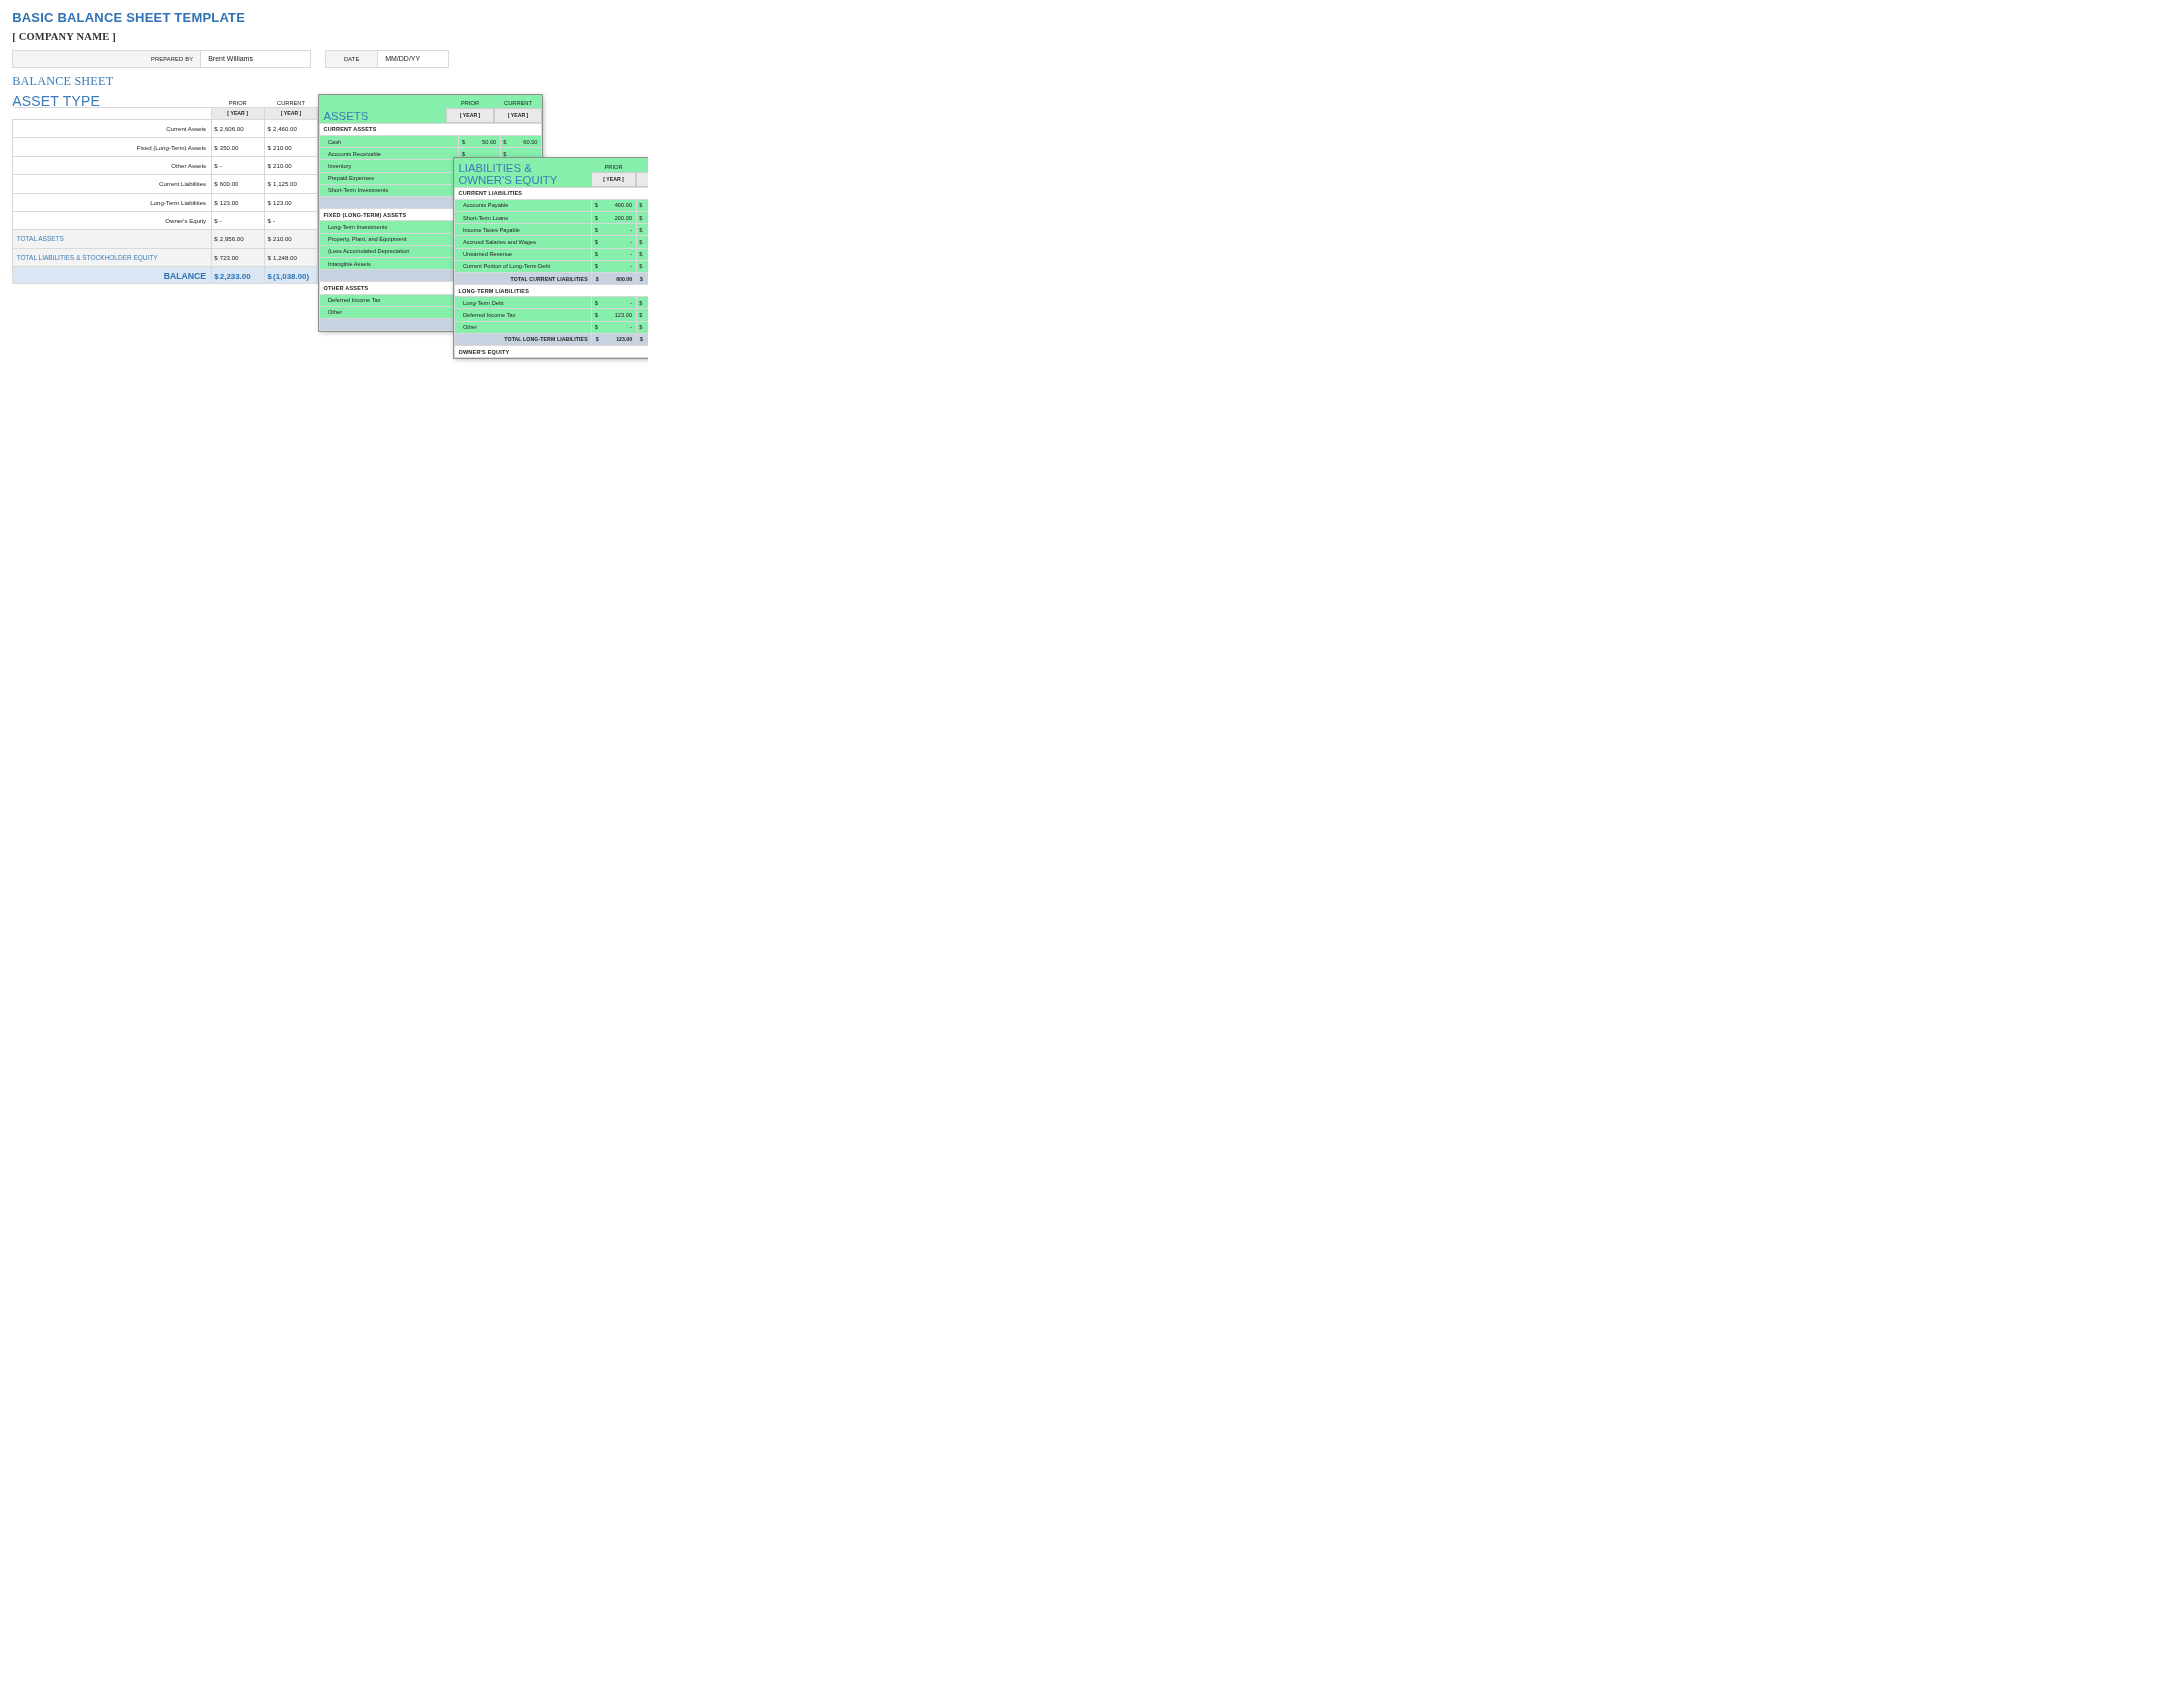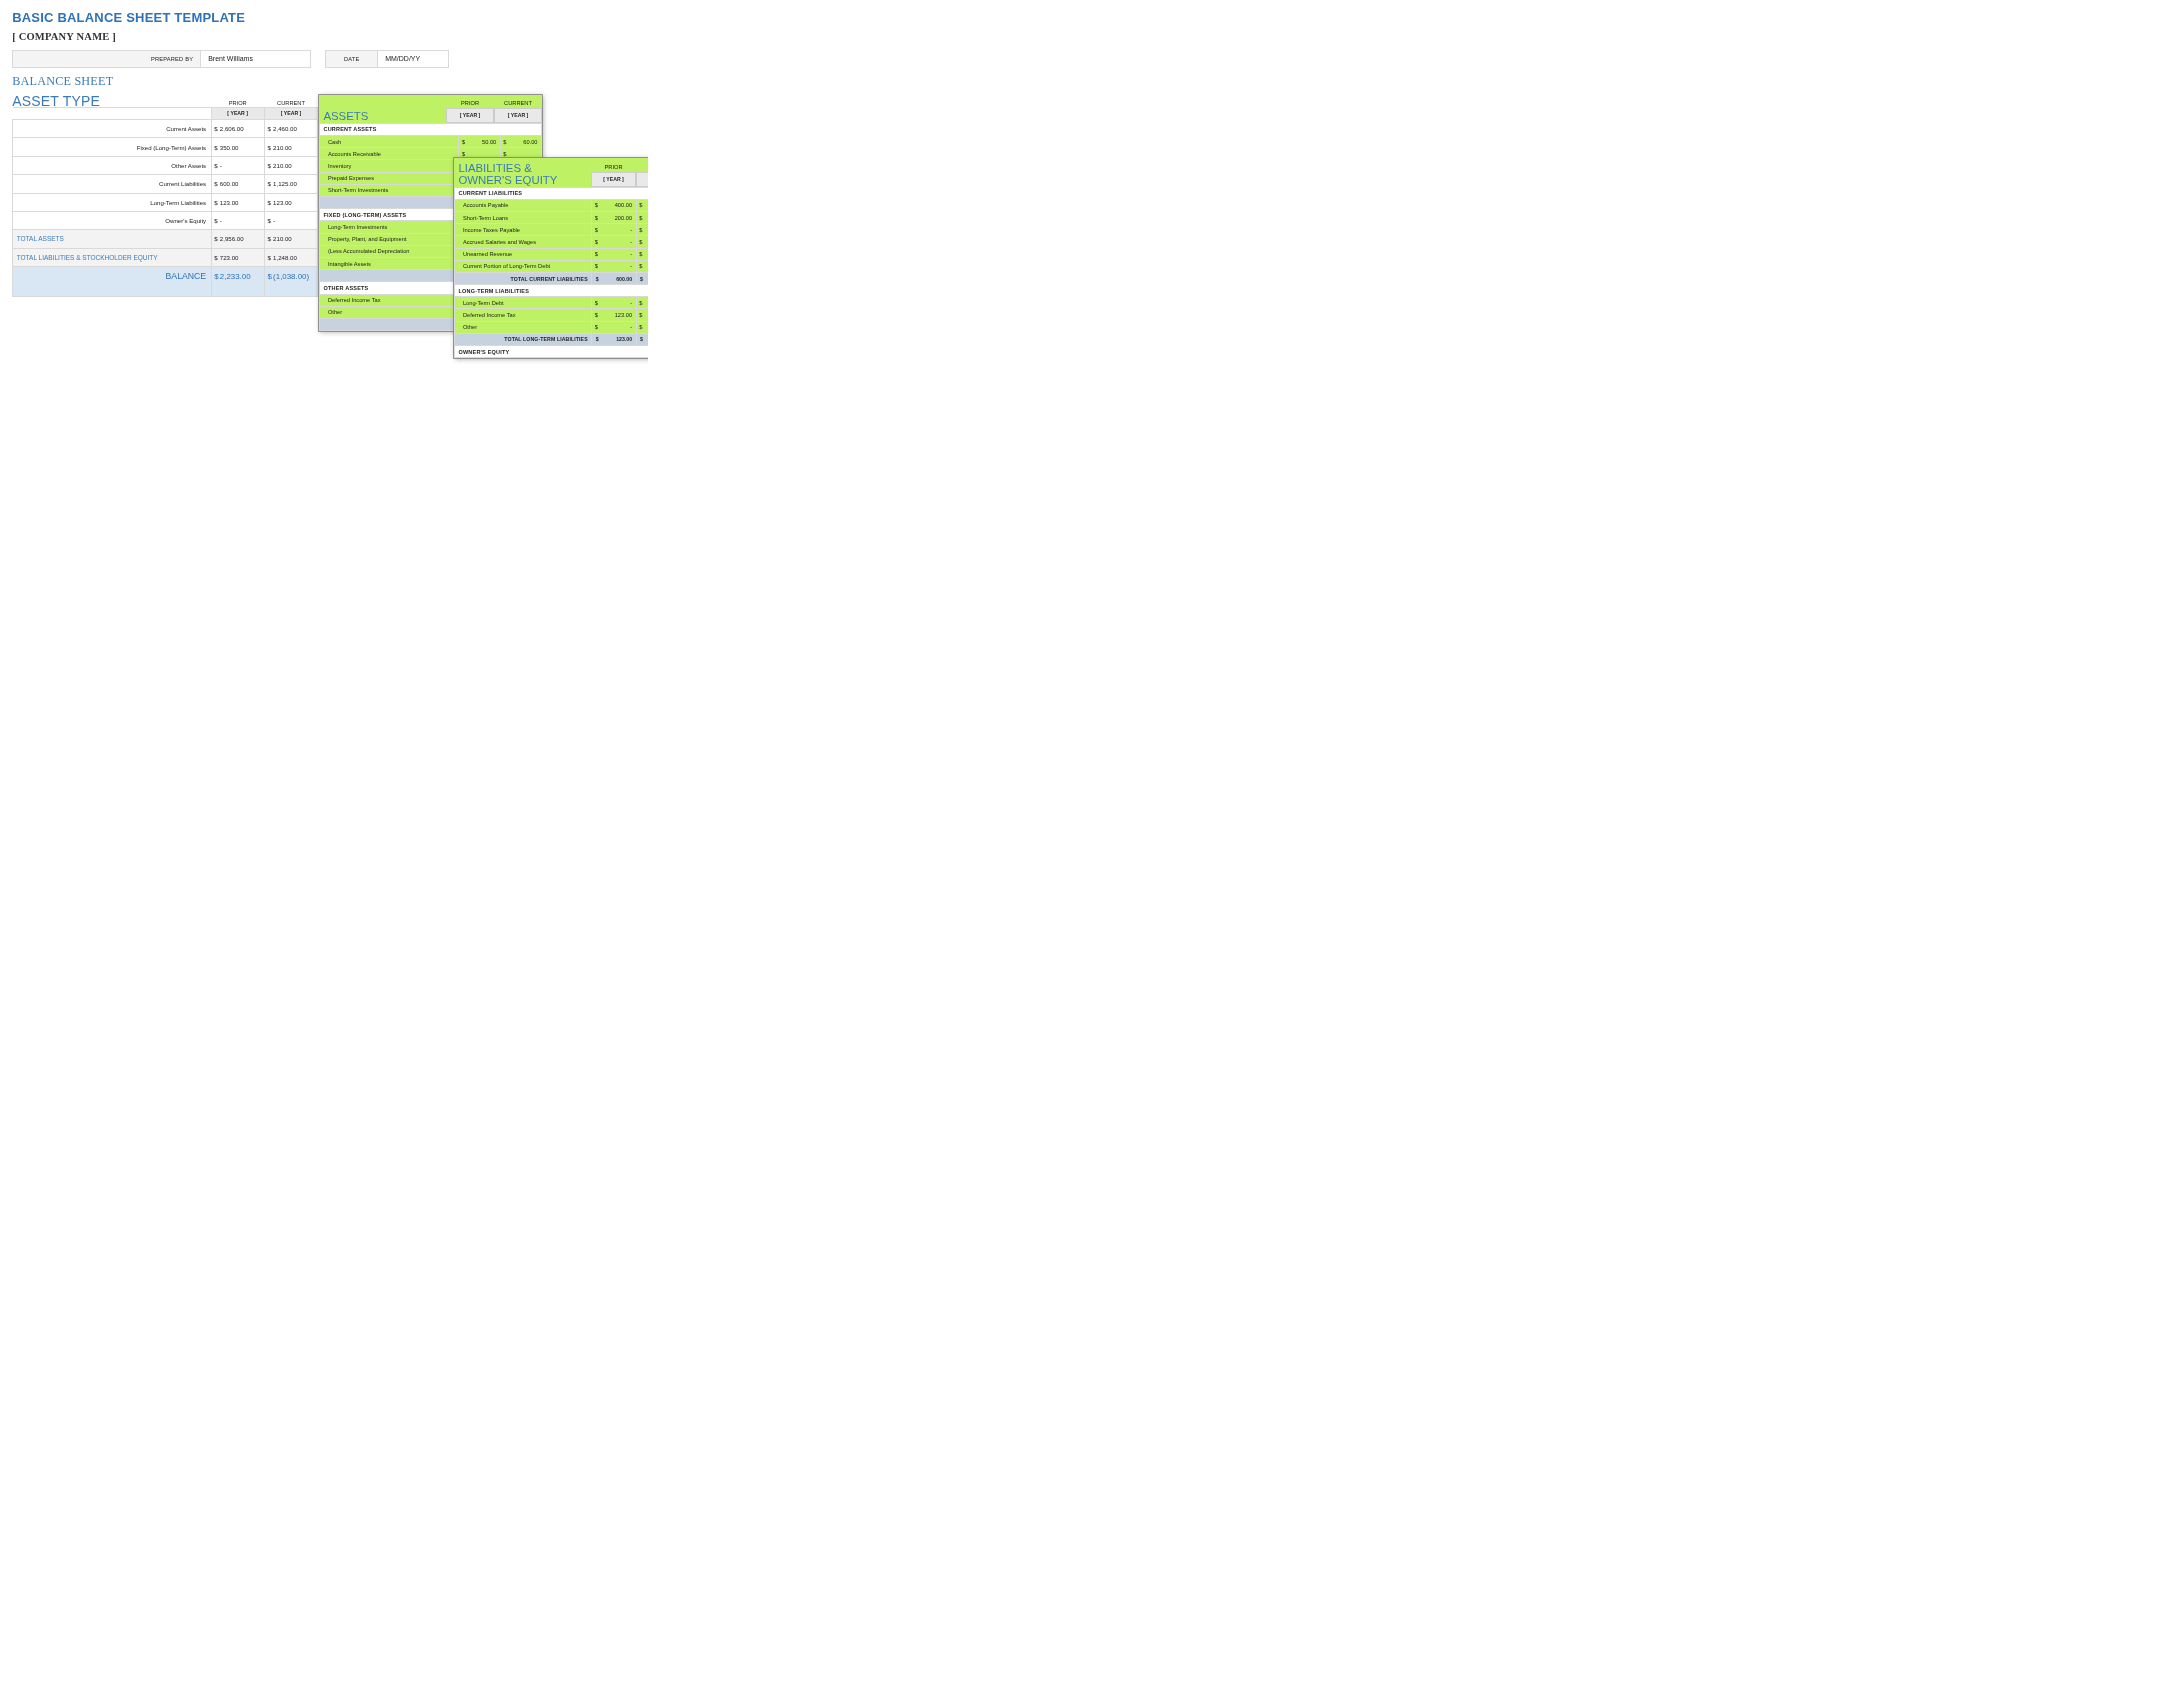--- a/index.html
+++ b/index.html
@@ -80,28 +80,28 @@
     padding-bottom: 0.9px;
   }
   table.balance td.lbl {
     text-align: right; padding: 5.2px 4.4px; font-size: 6.1px;
     border-left: 0.4px solid #d9d9d9;
   }
   table.balance td.cur { width: 8.7px; text-align: left; padding: 0 0 0 2.6px; border-right: none; font-size: 6.1px;}
   table.balance td.num { width: 44px; padding: 0 4.4px 0 0; border-left: none; font-size: 6.1px;}
   table.balance tr.tot td.lbl { color: #3b7bb8; font-size: 6.5px; text-align: left; padding-left: 3.5px;}
   table.balance tr.tot td { background: #f3f3f3; }
-  table.balance tr.bal td { background: #d9e6f3; color: #2f72b6; font-weight: 400; font-size: 7.9px; padding-top: 4.4px; padding-bottom: 15px;}
+  table.balance tr.bal td { background: #d9e6f3; color: #2f72b6; font-weight: 700; font-size: 7.9px; padding-top: 4.4px; padding-bottom: 2px;}
   table.balance tr.bal td.lbl { text-align: right; font-size: 8.7px; }
   table.balance .spacer td { border-left: none; border-right: none; border-top: none; height: 0; padding:0;}
 
   
   .card {
     position: absolute;
-    background: #bef264;
+    background: #86efac;
     box-shadow: 0 0 0 0.9px #888, 1.3px 1.3px 5.2px rgba(0,0,0,0.35);
   }
   .card .hdr {
     display: flex; justify-content: space-between; align-items: flex-end;
     padding: 3.5px 0 0 4.4px;
   }
   .card .hdr .t {
     color: #3b7bb8; font-size: 11.4px; line-height: 1.1;
   }
   .card .cols { display: flex; }

